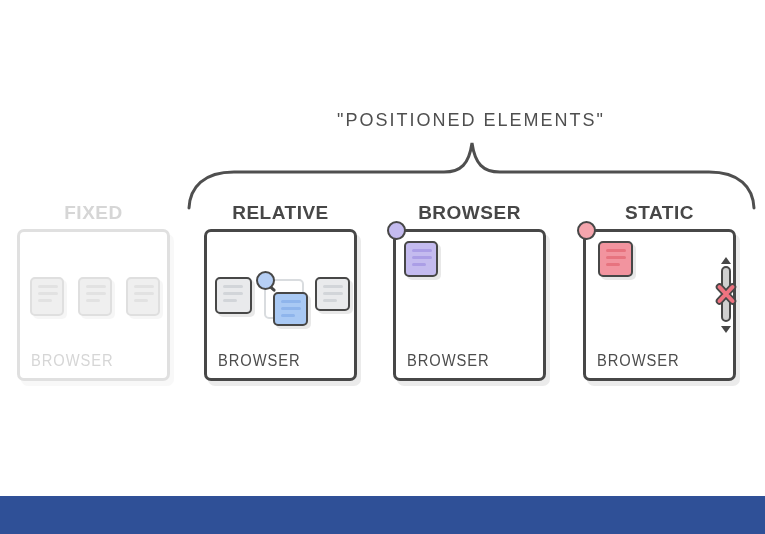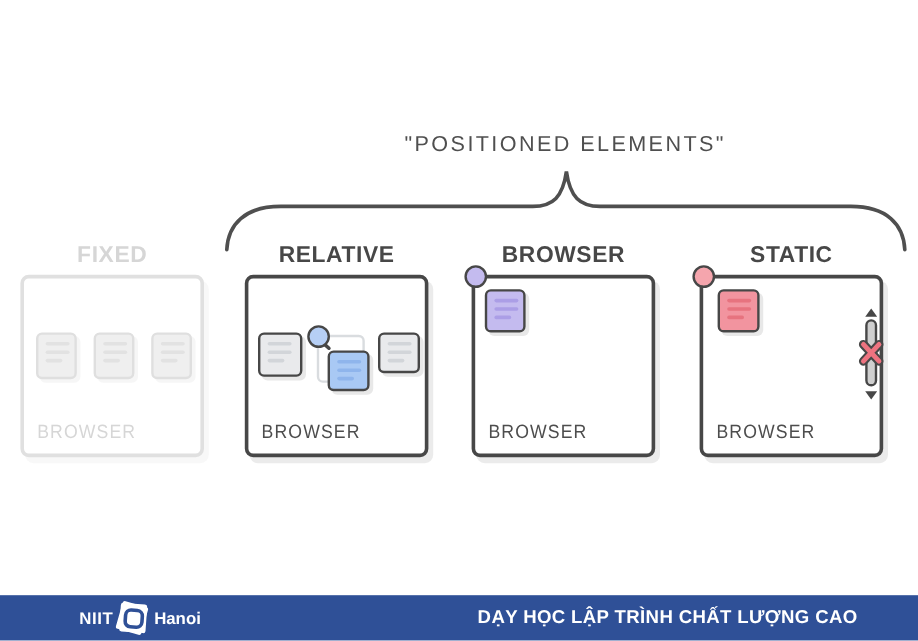--- a/index.html
+++ b/index.html
@@ -178,26 +178,15 @@
         <rect x="8" y="11" width="8" height="54" rx="4" fill="#cfcfcf" stroke="#474747" stroke-width="2"></rect>
         <path d="M12 77 L17 70 L7 70 Z" fill="#474747"></path>
         <path d="M5.5 31 L18.5 45 M18.5 31 L5.5 45" stroke="#474747" stroke-width="7.5" stroke-linecap="round" fill="none"></path>
         <path d="M5.5 31 L18.5 45 M18.5 31 L5.5 45" stroke="#ee7380" stroke-width="4" stroke-linecap="round" fill="none"></path>
       </svg>
       <div class="browser-label">BROWSER</div>
     </div>
   </section>
 
   <footer class="footer">
-    <div class="logo">
-      <span class="niit">NIIT</span>
-      <span class="logo-icon">
-        <span class="page back"></span>
-        <span class="page front">
-            <span class="glyph"></span>
-          </span>
-      </span>
-      <span class="hanoi">Hanoi</span>
-    </div>
-    <div class="slogan">DẠY HỌC LẬP TRÌNH CHẤT LƯỢNG CAO</div>
   </footer>
 
 </div>
 
 </body></html>

